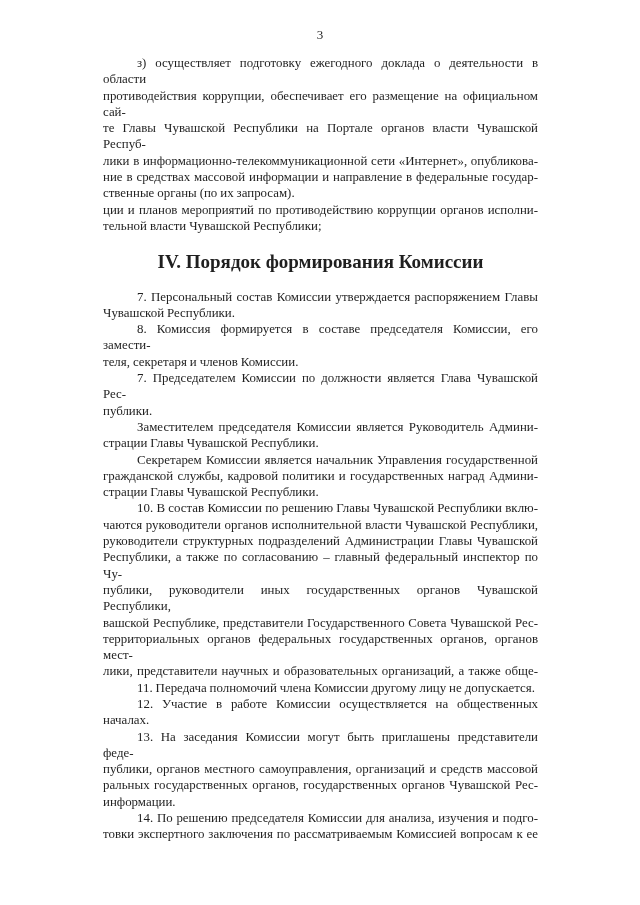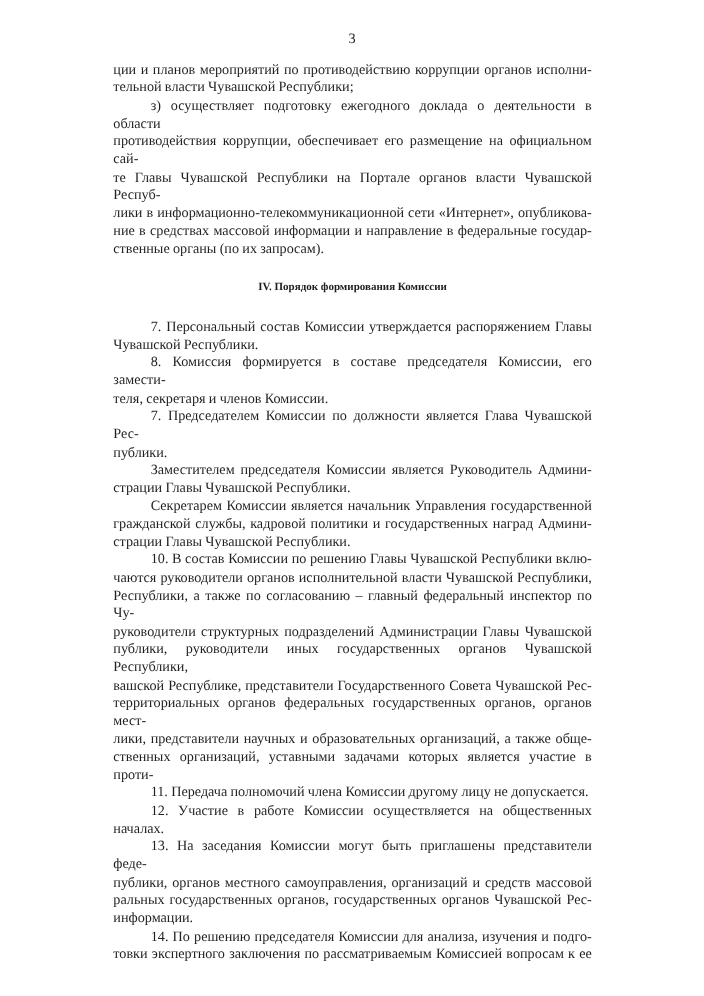--- a/index.html
+++ b/index.html
@@ -33,41 +33,41 @@
     text-align-last: justify;
     word-spacing: -0.25px;
     white-space: normal;
   }
   .line.last { text-align-last: left; }
   .line.indent { text-indent: 34px; }
   .heading {
     font-weight: bold;
     text-align: center;
     margin: 20px 0 18px 0;
-    font-size: 10px;
+    font-size: 19px;
     line-height: 16.3px;
   }
 </style>
 </head>
 <body>
 
 <div class="page">
   <div class="page-number">3</div>
   <div class="doc-body" id="doc-body">
       <div class="para">
-        <div class="line">ции и планов мероприятий по противодействию коррупции органов исполни-</div>
-        <div class="line last">тельной власти Чувашской Республики;</div>
-      </div>
-      <div class="para">
         <div class="line indent">з) осуществляет подготовку ежегодного доклада о деятельности в области</div>
         <div class="line">противодействия коррупции, обеспечивает его размещение на официальном сай-</div>
         <div class="line">те Главы Чувашской Республики на Портале органов власти Чувашской Респуб-</div>
         <div class="line">лики в информационно-телекоммуникационной сети «Интернет», опубликова-</div>
         <div class="line">ние в средствах массовой информации и направление в федеральные государ-</div>
         <div class="line last">ственные органы (по их запросам).</div>
+      </div>
+      <div class="para">
+        <div class="line">ции и планов мероприятий по противодействию коррупции органов исполни-</div>
+        <div class="line last">тельной власти Чувашской Республики;</div>
       </div>
       <div class="heading">IV. Порядок формирования Комиссии</div>
       <div class="para">
         <div class="line indent">7. Персональный состав Комиссии утверждается распоряжением Главы</div>
         <div class="line last">Чувашской Республики.</div>
       </div>
       <div class="para">
         <div class="line indent">8. Комиссия формируется в составе председателя Комиссии, его замести-</div>
         <div class="line last">теля, секретаря и членов Комиссии.</div>
       </div>
@@ -80,27 +80,26 @@
         <div class="line last">страции Главы Чувашской Республики.</div>
       </div>
       <div class="para">
         <div class="line indent">Секретарем Комиссии является начальник Управления государственной</div>
         <div class="line">гражданской службы, кадровой политики и государственных наград Админи-</div>
         <div class="line last">страции Главы Чувашской Республики.</div>
       </div>
       <div class="para">
         <div class="line indent">10. В состав Комиссии по решению Главы Чувашской Республики вклю-</div>
         <div class="line">чаются руководители органов исполнительной власти Чувашской Республики,</div>
+        <div class="line">руководители структурных подразделений Администрации Главы Чувашской</div>
         <div class="line">Республики, а также по согласованию – главный федеральный инспектор по Чу-</div>
-        <div class="line">руководители структурных подразделений Администрации Главы Чувашской</div>
         <div class="line">публики, руководители иных государственных органов Чувашской Республики,</div>
         <div class="line">вашской Республике, представители Государственного Совета Чувашской Рес-</div>
         <div class="line">территориальных органов федеральных государственных органов, органов мест-</div>
         <div class="line">лики, представители научных и образовательных организаций, а также обще-</div>
-        <div class="line">ственных организаций, уставными задачами которых является участие в проти-</div>
       </div>
       <div class="para">
         <div class="line last indent">11. Передача полномочий члена Комиссии другому лицу не допускается.</div>
       </div>
       <div class="para">
         <div class="line last indent">12. Участие в работе Комиссии осуществляется на общественных началах.</div>
       </div>
       <div class="para">
         <div class="line indent">13. На заседания Комиссии могут быть приглашены представители феде-</div>
         <div class="line">публики, органов местного самоуправления, организаций и средств массовой</div>

